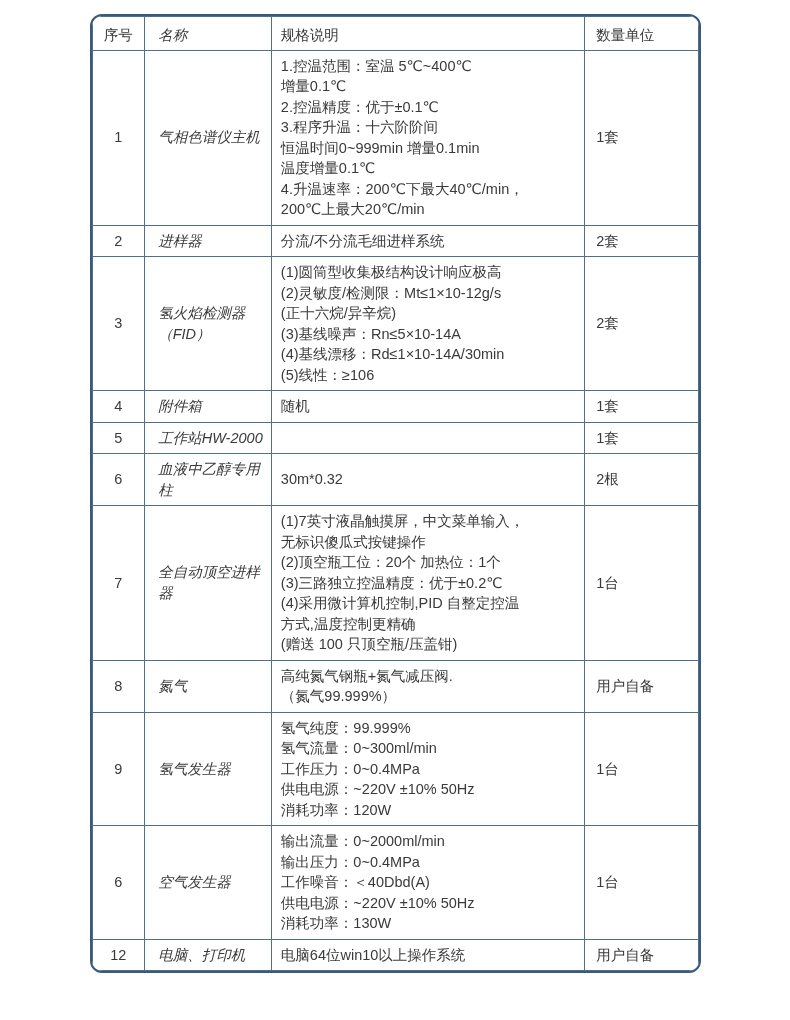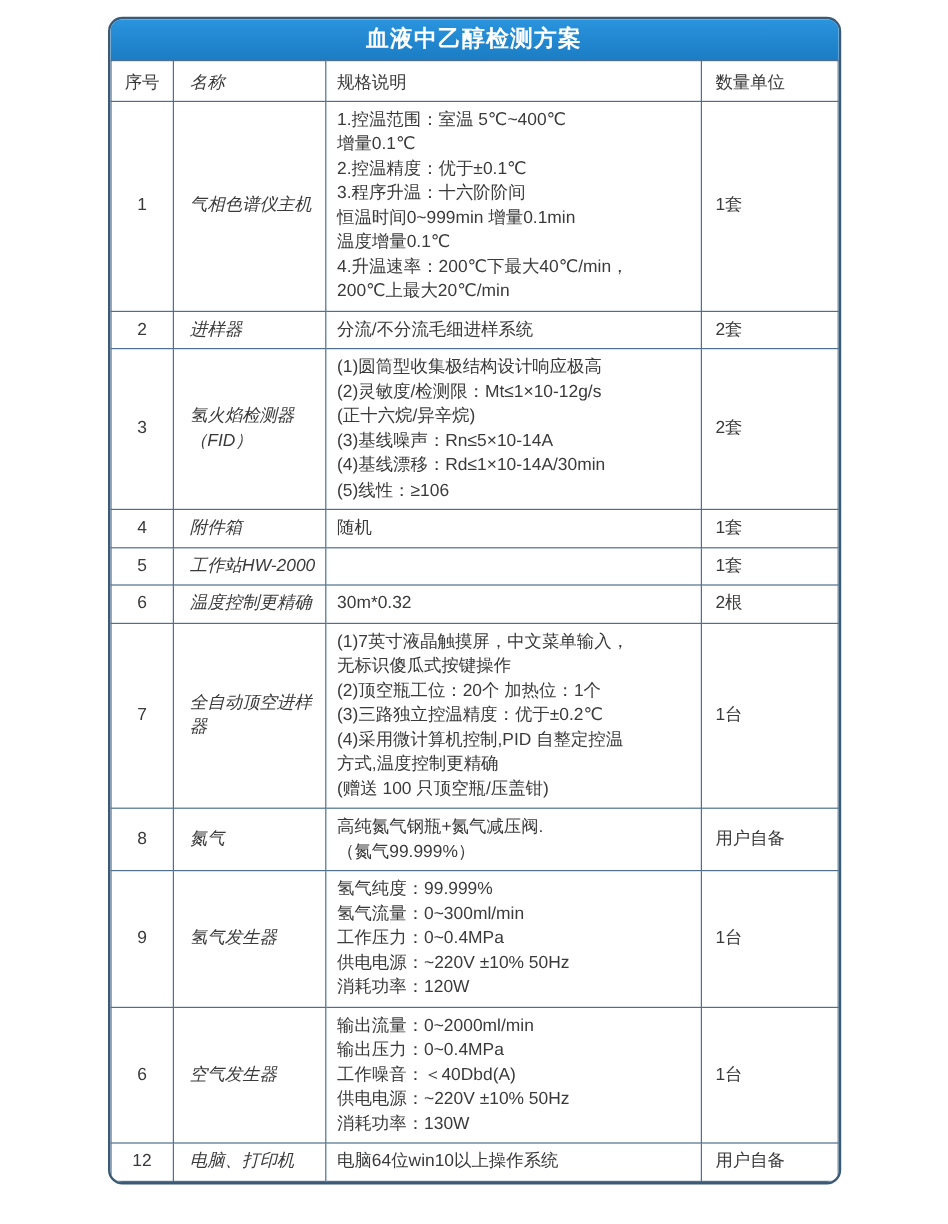--- a/index.html
+++ b/index.html
@@ -61,21 +61,20 @@
   th.c-no,td.c-no{text-align:center;}
   th.c-name,td.c-name{padding-left:13px;font-style:italic;}
   th.c-spec,td.c-spec{padding-left:9px;}
   th.c-qty,td.c-qty{padding-left:11px;}
   td.c-spec .spec-line{line-height:20.5px;}
 </style>
 </head>
 <body>
 
 <div class="card">
-  <div class="title-bar">血液中乙醇检测方案</div>
   <table>
     <colgroup>
       <col class="c1">
         <col class="c2">
         <col class="c3">
         <col class="c4">
     </colgroup>
     <thead>
       <tr>
         <th class="c-no">序号</th>
@@ -135,21 +134,21 @@
 
   <tr>
     <td class="c-no">5</td>
     <td class="c-name">工作站HW-2000</td>
     <td class="c-spec"></td>
     <td class="c-qty">1套</td>
   </tr>
 
   <tr>
     <td class="c-no">6</td>
-    <td class="c-name">温度控制更精确</td>
+    <td class="c-name">血液中乙醇专用柱</td>
     <td class="c-spec">
             <div class="spec-line">30m*0.32</div>
           </td>
     <td class="c-qty">2根</td>
   </tr>
 
   <tr>
     <td class="c-no">7</td>
     <td class="c-name">全自动顶空进样器</td>
     <td class="c-spec">

